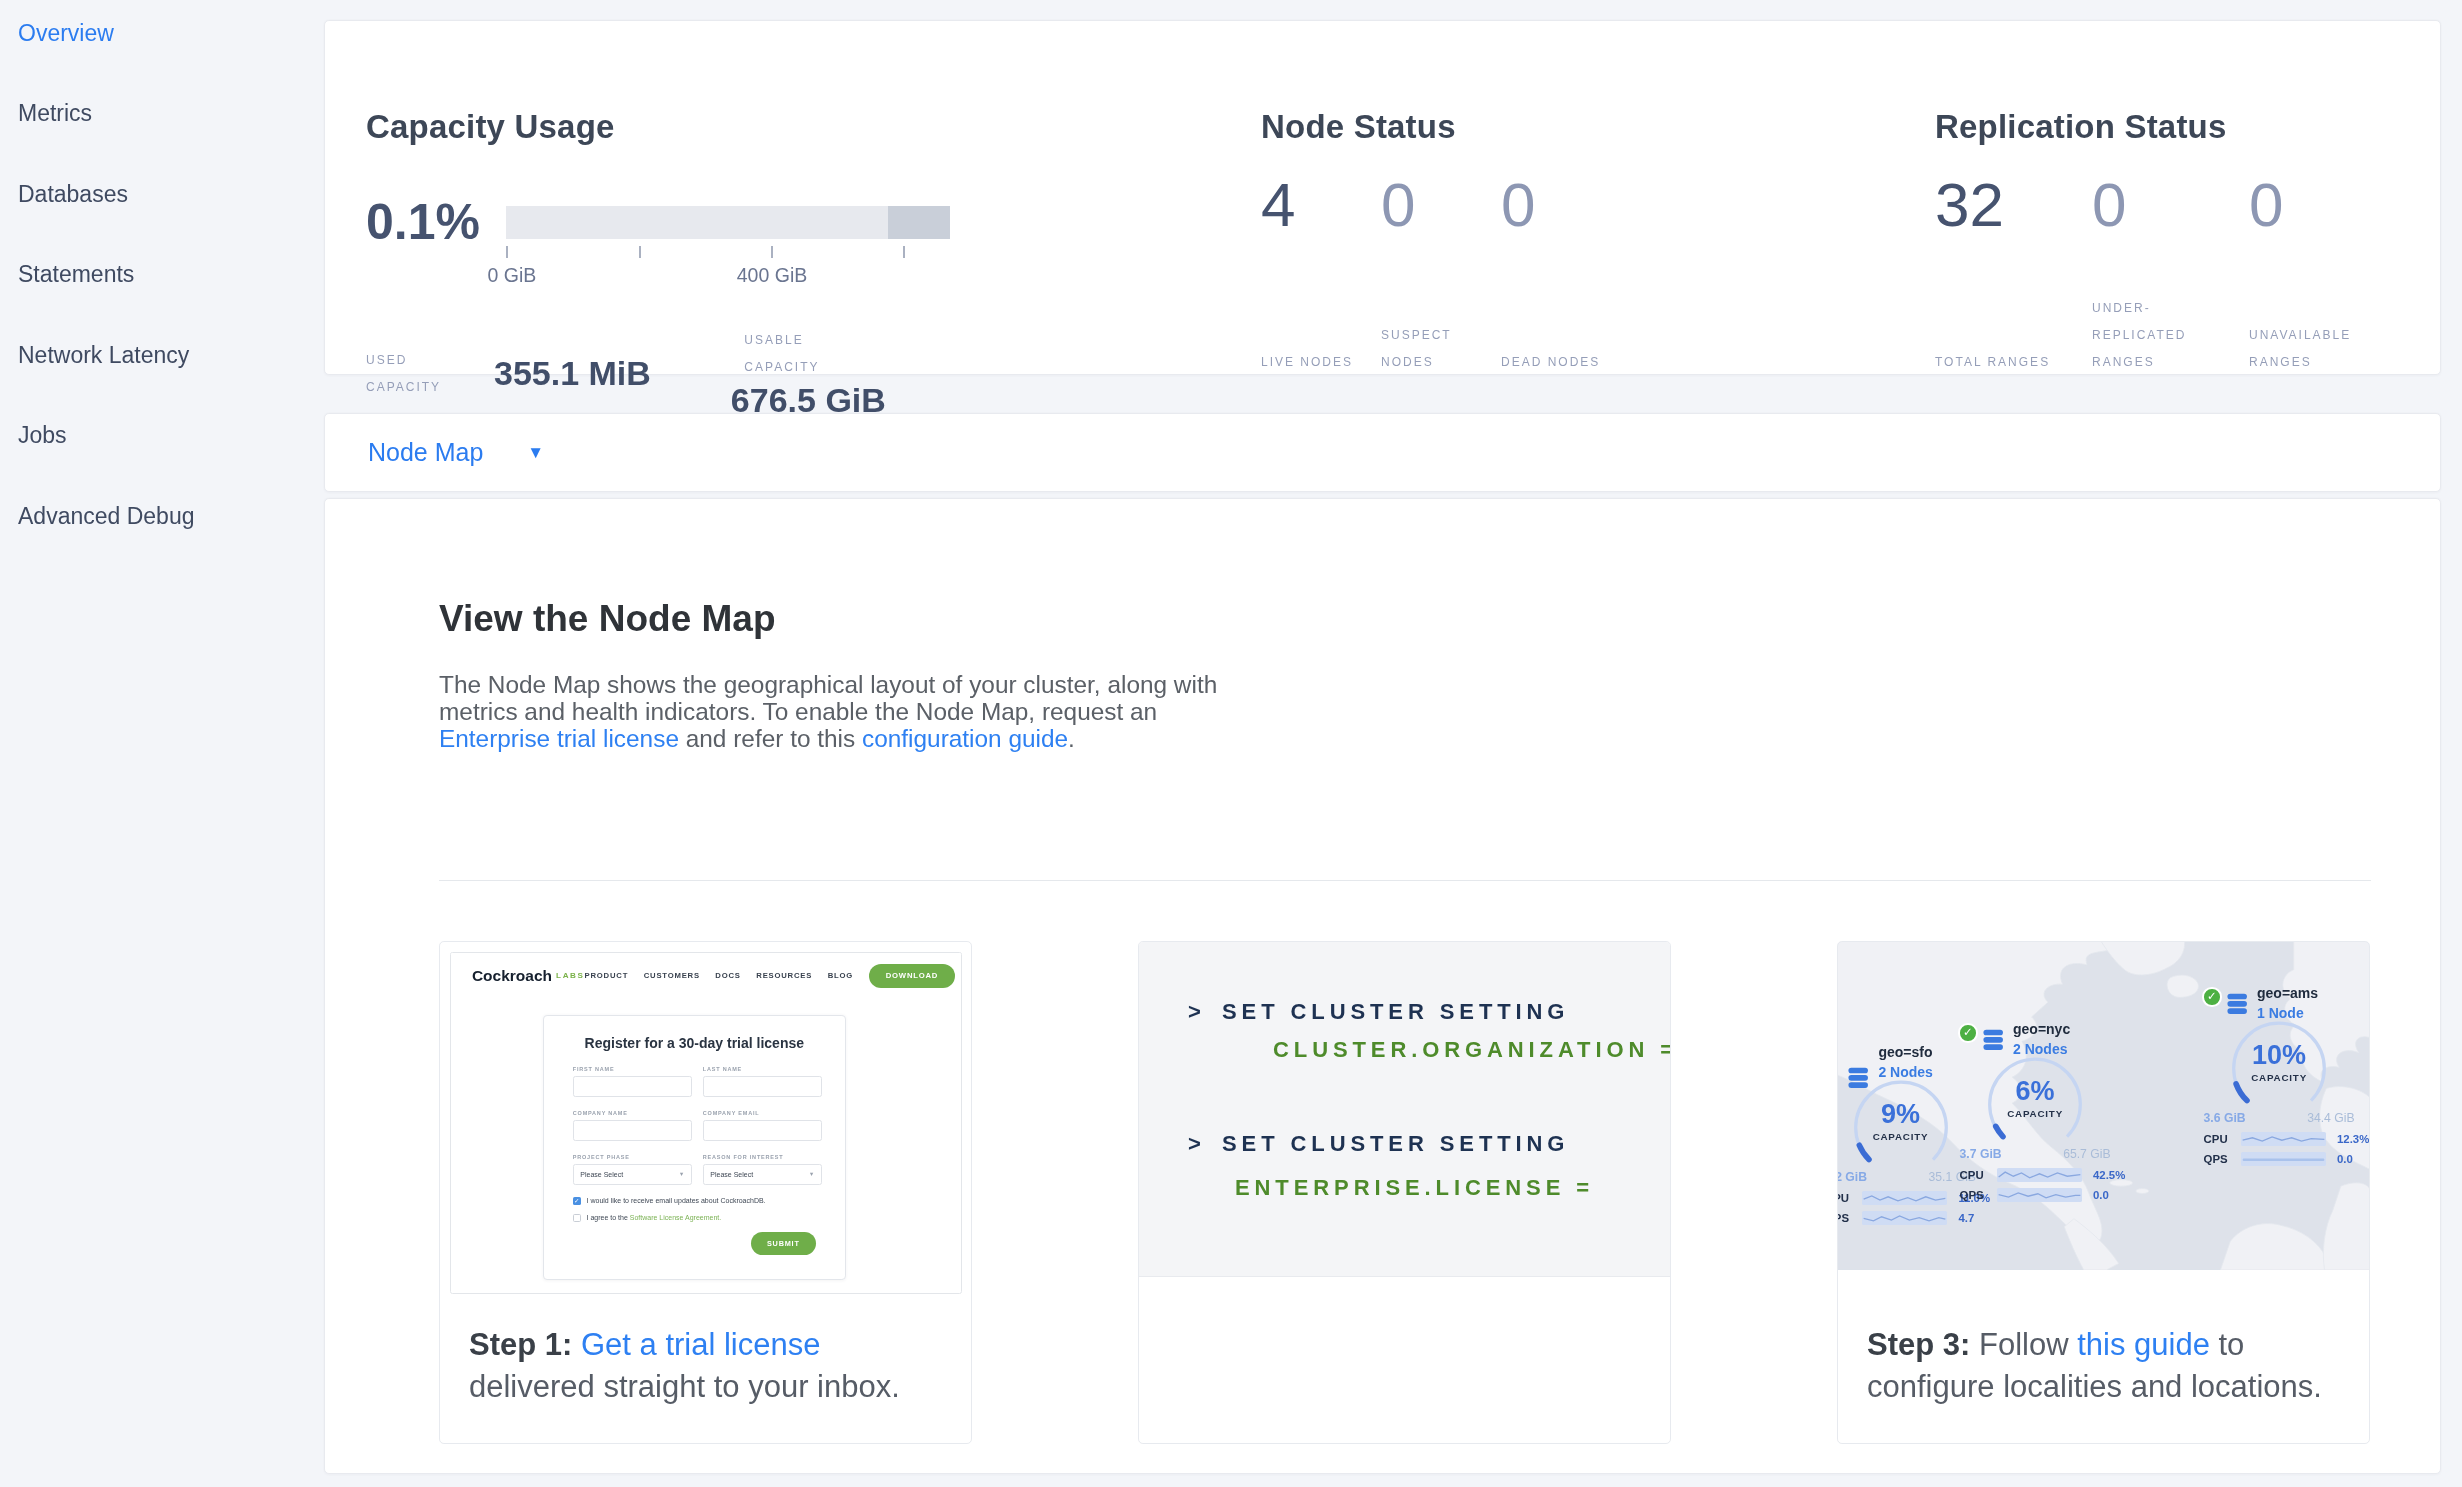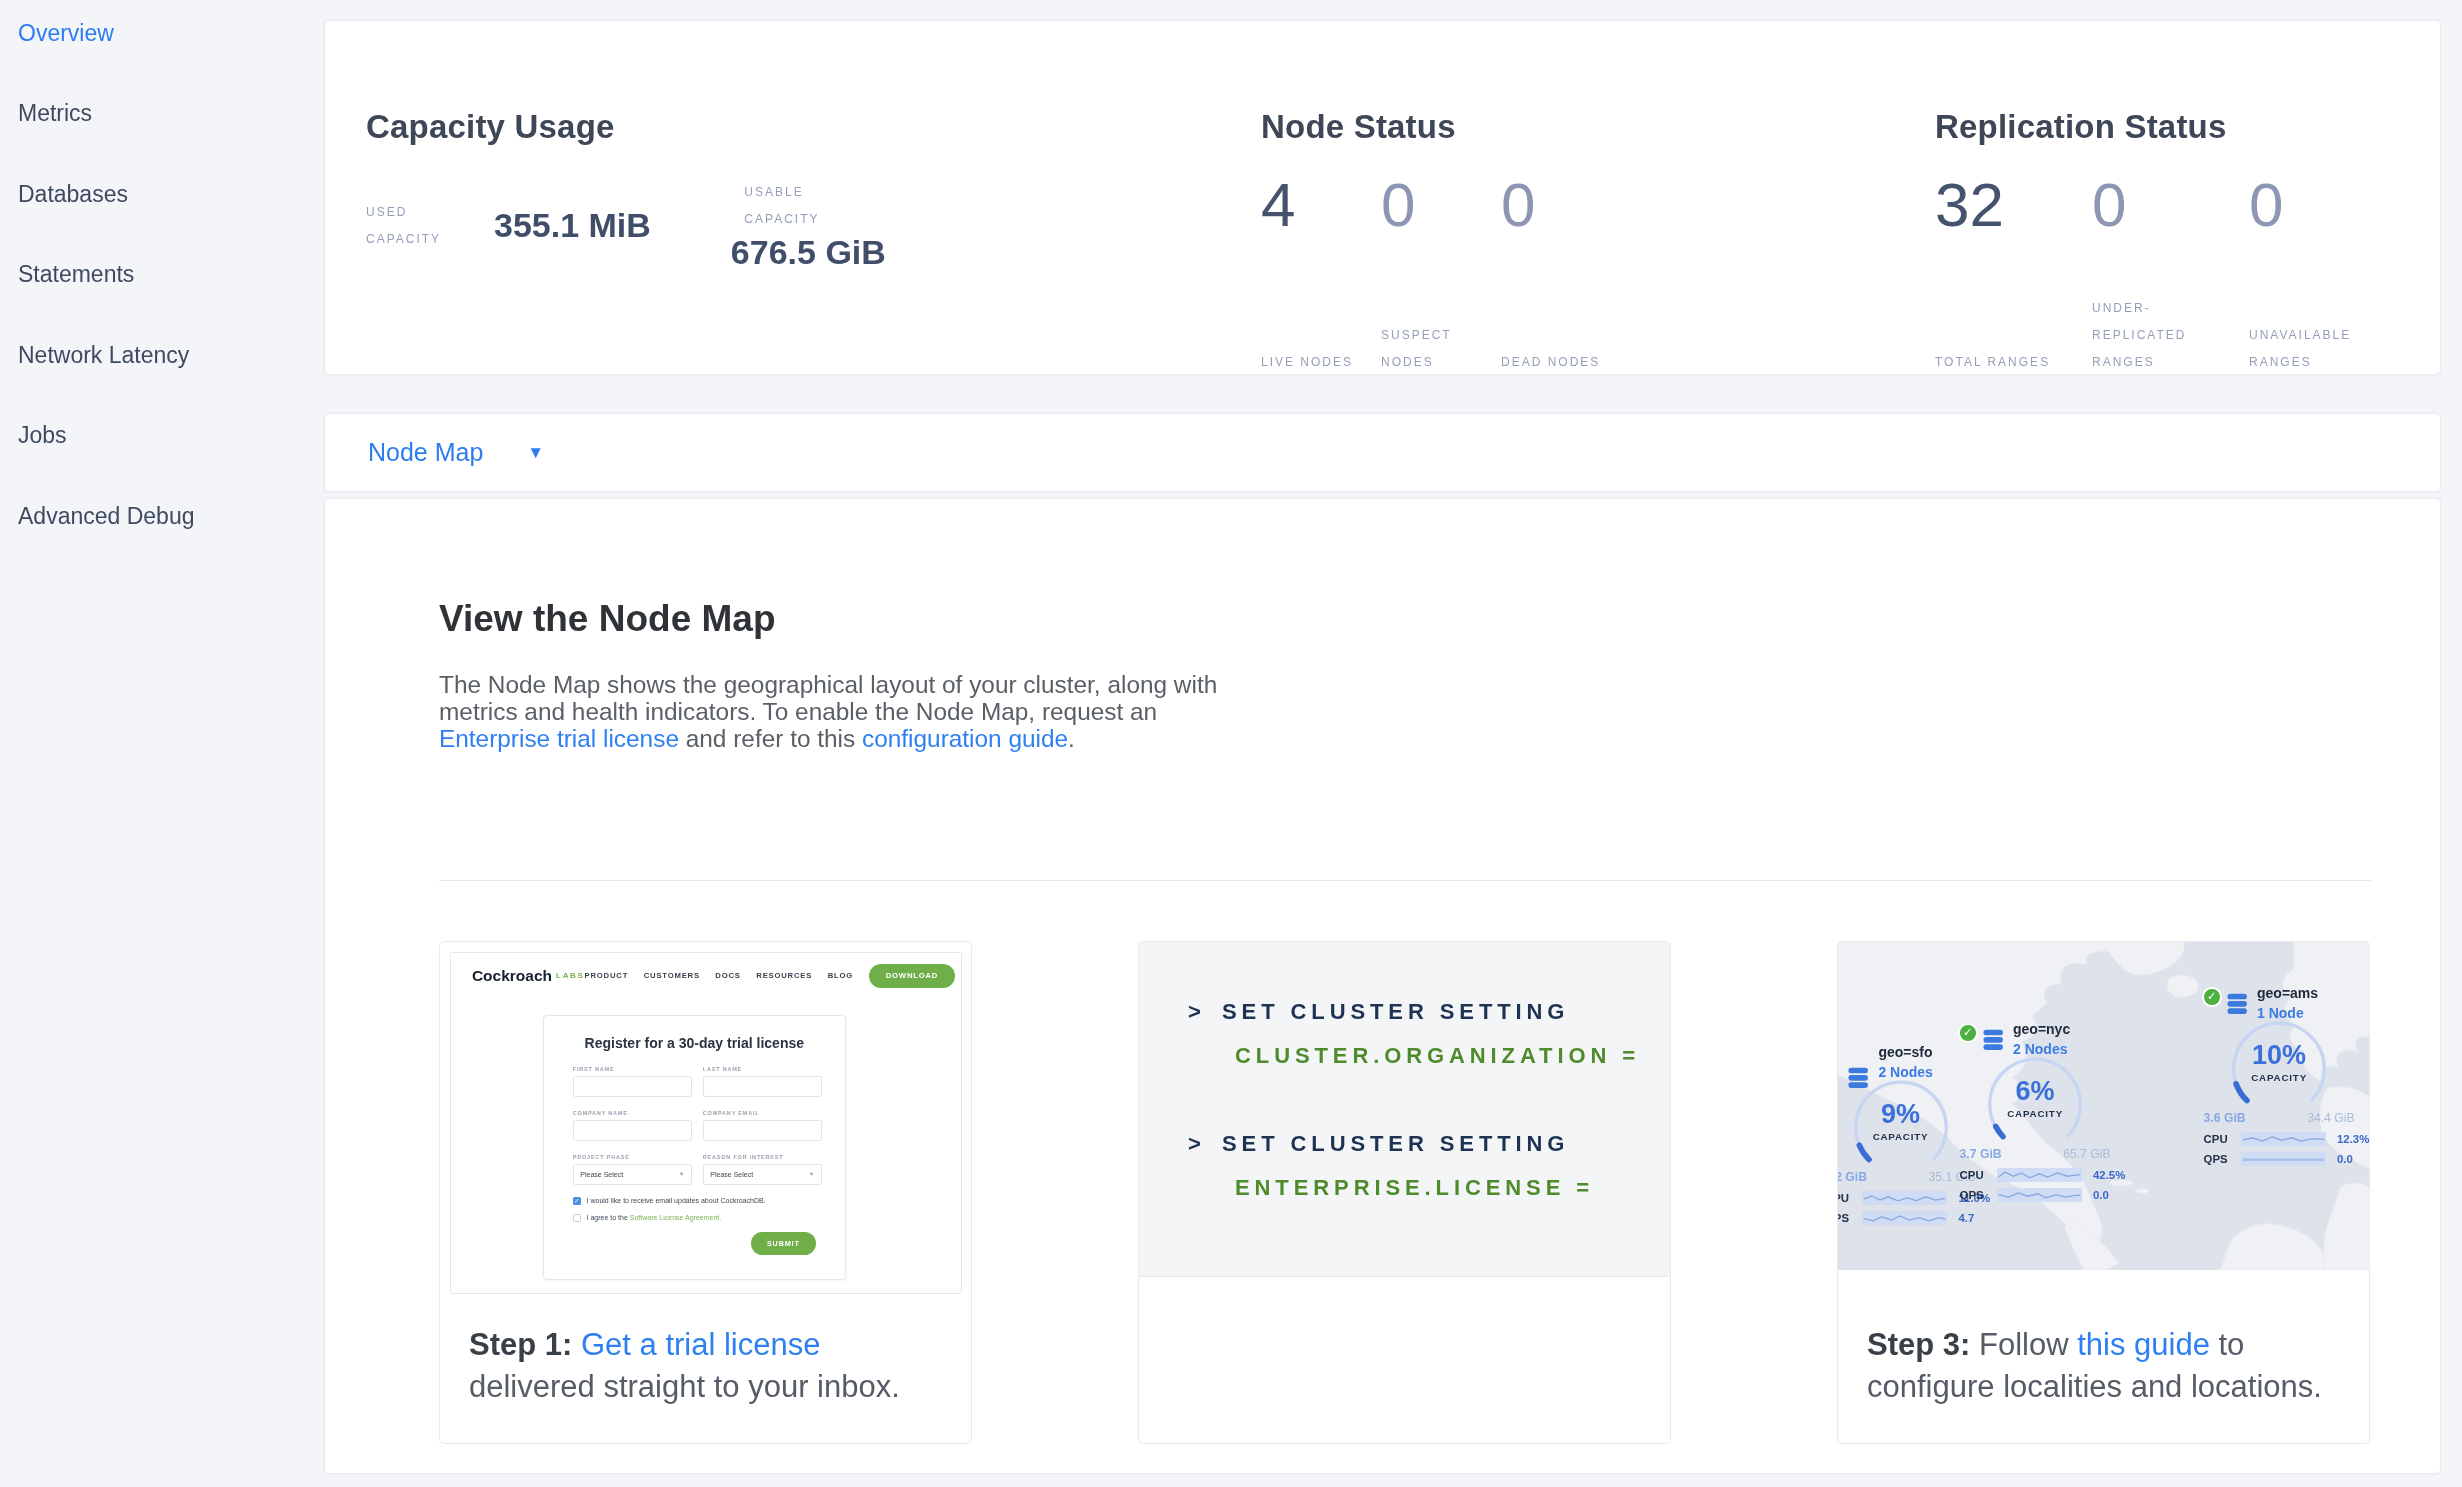--- a/index.html
+++ b/index.html
@@ -130,20 +130,32 @@
   <div class="side-item">Statements</div>
   <div class="side-item">Network Latency</div>
   <div class="side-item">Jobs</div>
   <div class="side-item">Advanced Debug</div>
 </div>
 
 <div class="card" id="stats-card">
 
   <div class="sum-section" id="cap-section">
     <div class="sum-title">Capacity Usage</div>
+    <div class="cap-row">
+      <div class="cap-percent">0.1%</div>
+      <div class="cap-bar">
+        <div class="cap-bar-seg"></div>
+      </div>
+      <div class="cap-tick" style="left:140px;"></div>
+      <div class="cap-tick" style="left:273px;"></div>
+      <div class="cap-tick" style="left:405px;"></div>
+      <div class="cap-tick" style="left:537px;"></div>
+      <div class="cap-tick-label" style="left:146px;">0 GiB</div>
+      <div class="cap-tick-label" style="left:406px;">400 GiB</div>
+    </div>
     <div class="cap-stats">
       <div class="cap-stat">
         <div class="stat-label">USED CAPACITY</div>
         <div class="cap-value">355.1 MiB</div>
       </div>
       <div class="cap-stat">
         <div class="stat-label">USABLE CAPACITY</div>
         <div class="cap-value">676.5 GiB</div>
       </div>
     </div>
@@ -257,21 +269,21 @@
           </div>
           <div class="ms-submit">SUBMIT</div>
         </div>
       </div>
       <div class="step-caption"><span class="step-bold">Step 1:</span><span> </span><span class="link">Get a trial license</span><span> delivered straight to your inbox.</span></div>
     </div>
 
     <div class="step-card">
       <div class="code-block">
         <div class="code-line" style="top:57px;"><span class="prompt">&gt;</span><span>SET CLUSTER SETTING</span></div>
-        <div class="code-arg" style="top:101px;">CLUSTER.ORGANIZATION =</div>
+        <div class="code-arg" style="top:95px;margin-left:38px;">CLUSTER.ORGANIZATION =</div>
         <div class="code-line" style="top:189px;"><span class="prompt">&gt;</span><span>SET CLUSTER SETTING</span></div>
         <div class="code-arg" style="top:233px;">ENTERPRISE.LICENSE =</div>
       </div>
     </div>
 
     <div class="step-card">
       <div class="world-map">
         <svg width="533" height="328" viewBox="0 0 655 403">
           <rect x="0" y="0" width="655" height="403" fill="#dee2ea"></rect>
           <g fill="#f0f1f5" stroke="#e4e7ee" stroke-width="1">

